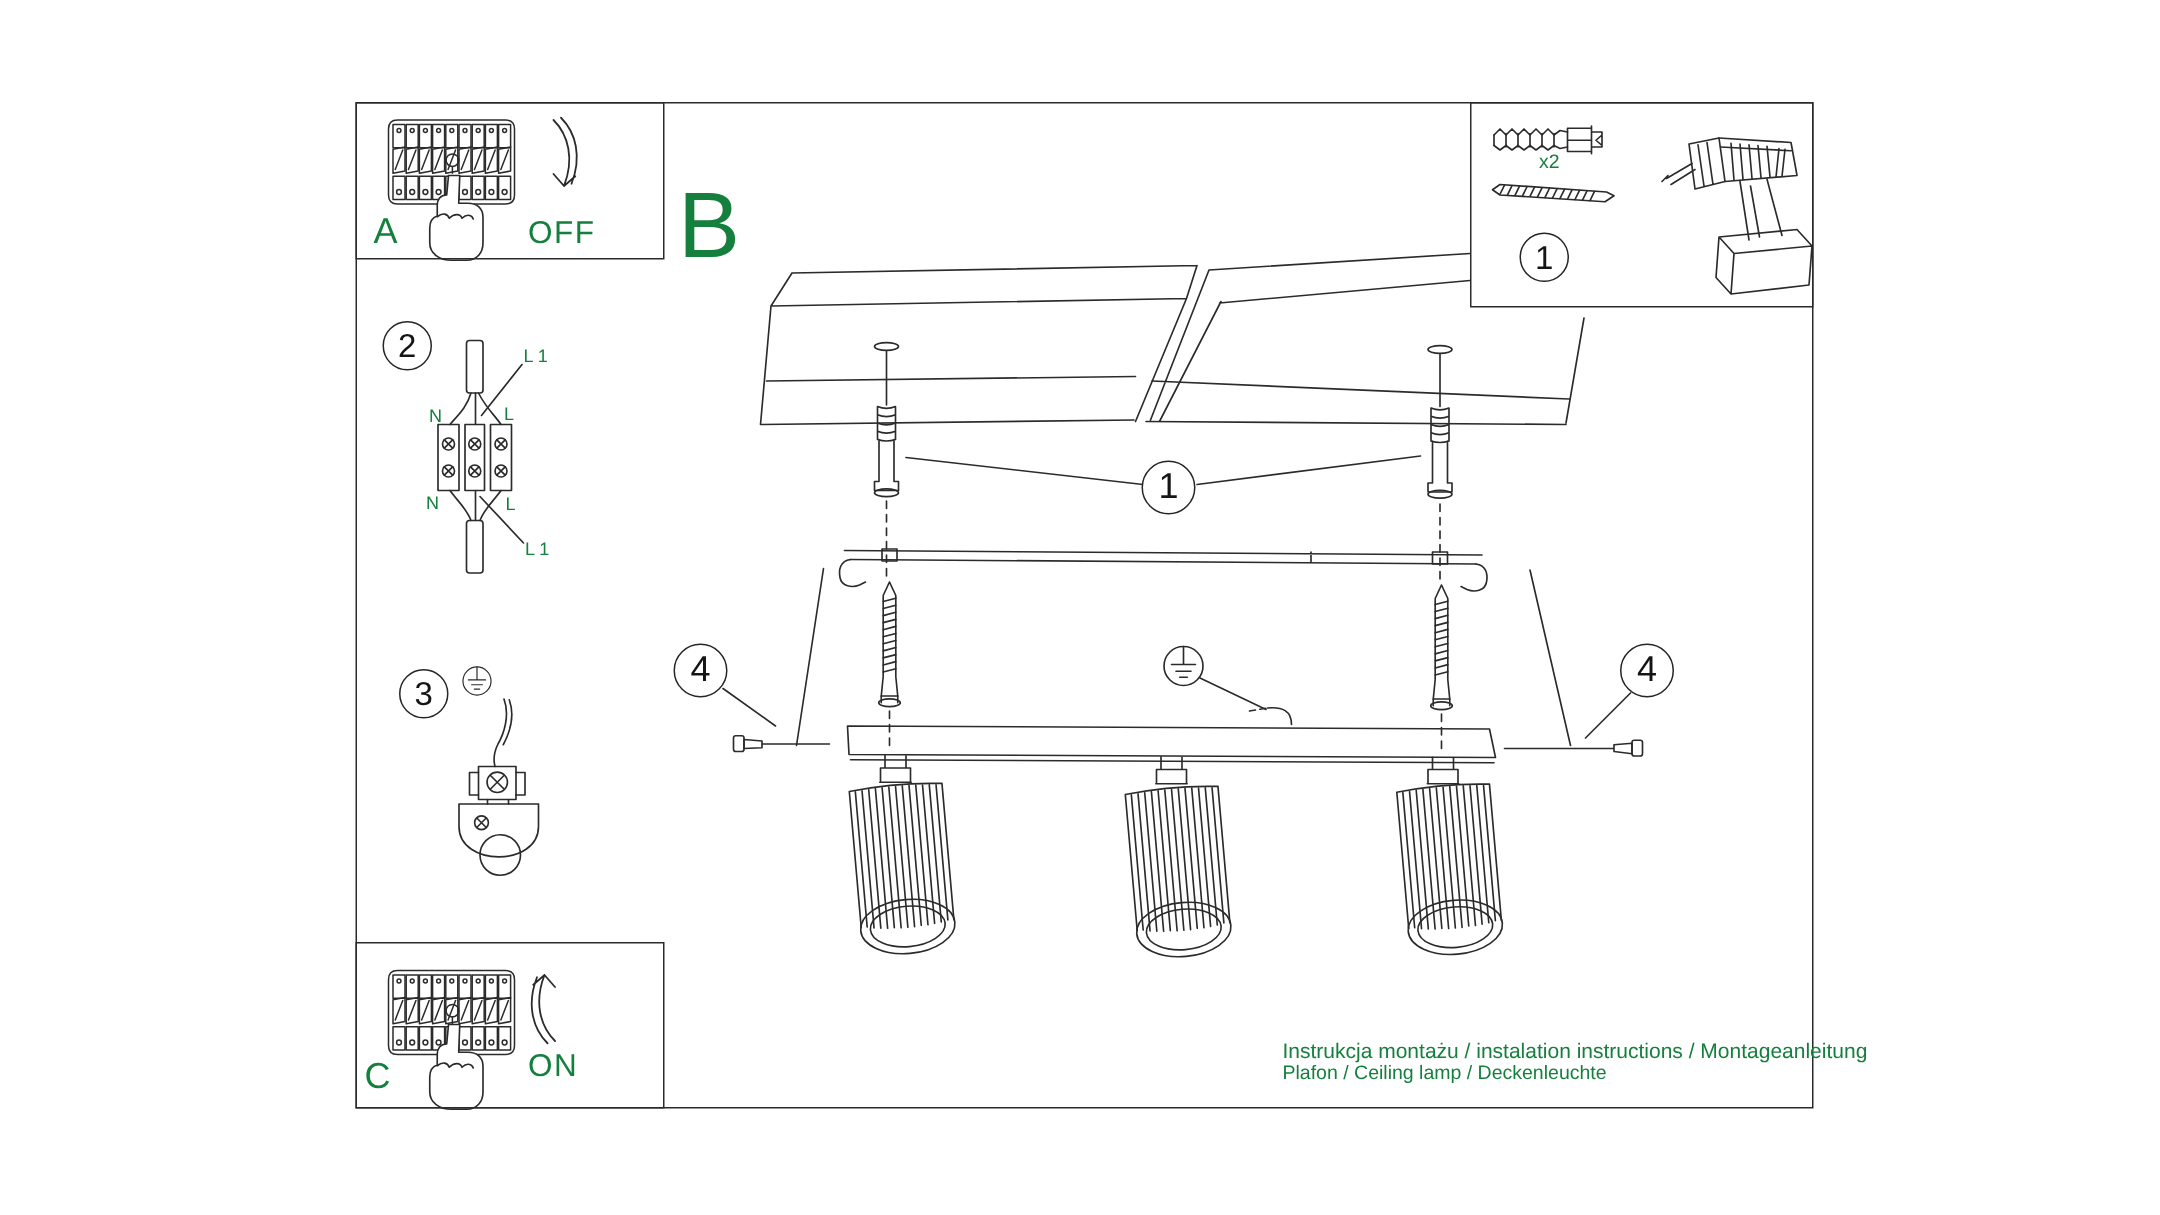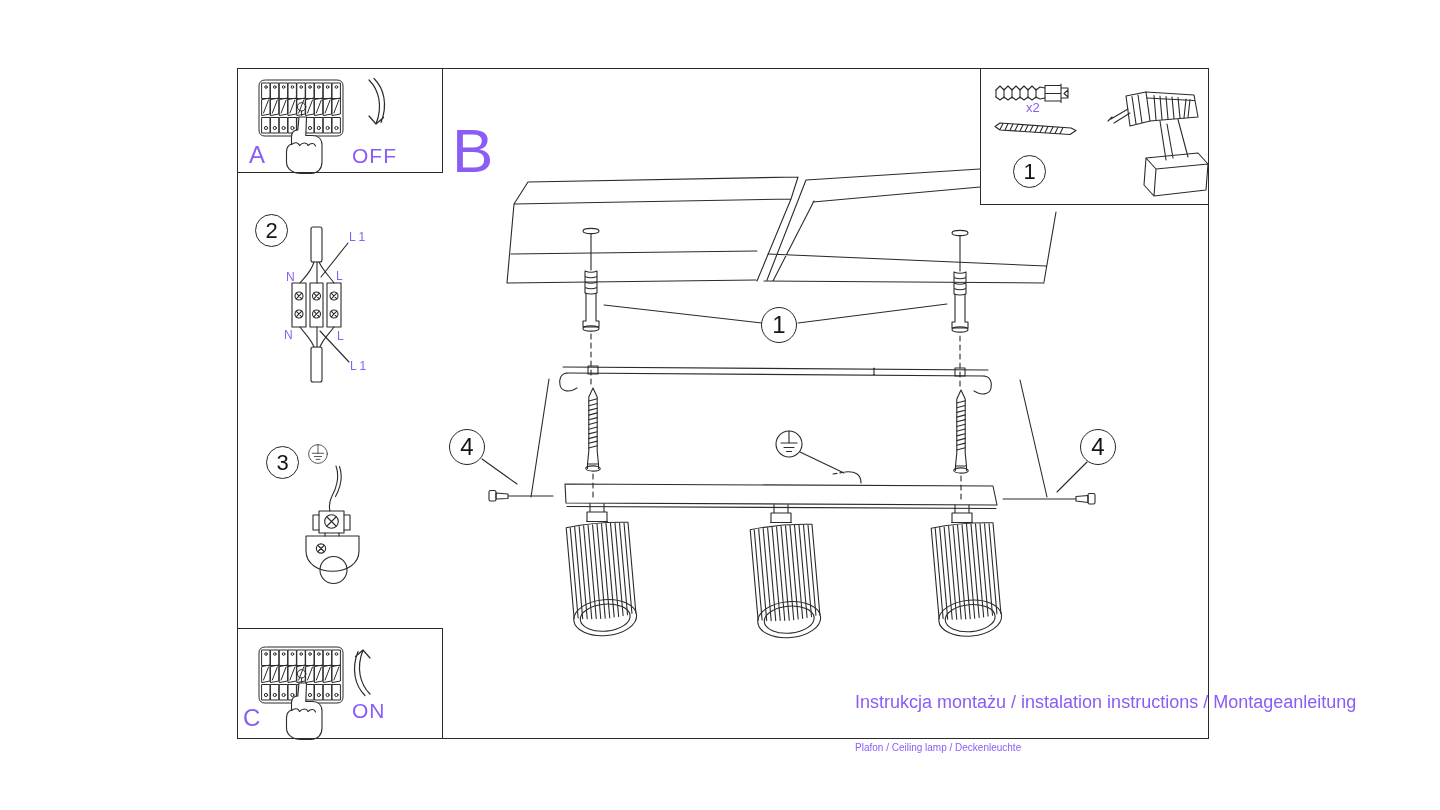--- a/index.html
+++ b/index.html
@@ -1,20 +1,20 @@
 <!DOCTYPE html>
 <html><head>
 <meta charset="utf-8">
 <style>
   html,body{margin:0;padding:0}
   body{width:1440px;height:810px;background:#ffffff;position:relative;overflow:hidden;
        font-family:"Liberation Sans",sans-serif;color:#151515}
   .art{position:absolute;left:0;top:0;z-index:1}
   .box{position:absolute;border:1.3px solid #2b2b2b;background:transparent;z-index:2;box-sizing:border-box}
-  .lbl{position:absolute;white-space:nowrap;line-height:1;z-index:3;color:#8b5cf6}
+  .lbl{position:absolute;white-space:nowrap;line-height:1;z-index:3;color:#15803d}
   .callout{position:absolute;border:1.4px solid #262626;border-radius:50%;background:#fff;
            display:flex;align-items:center;justify-content:center;z-index:3;box-sizing:border-box;
            color:#151515}
 </style>
 </head>
 <body>
 
 <svg class="art" width="1440" height="810" viewBox="0 0 1440 810">
   <defs>
     <g id="earth" fill="none" stroke="#2b2b2b" stroke-width="1.1">
@@ -257,14 +257,14 @@
 <div class="callout" style="left:449px;top:429px;width:36px;height:36px;font-size:24px">4</div>
 <div class="callout" style="left:1080px;top:429px;width:36px;height:36px;font-size:24px">4</div>
 
 <span class="lbl" style="left:349px;top:231px;font-size:12px">L 1</span>
 <span class="lbl" style="left:286px;top:271px;font-size:12px">N</span>
 <span class="lbl" style="left:336px;top:270px;font-size:12px">L</span>
 <span class="lbl" style="left:284px;top:329px;font-size:12px">N</span>
 <span class="lbl" style="left:337px;top:330px;font-size:12px">L</span>
 <span class="lbl" style="left:350px;top:360px;font-size:12px">L 1</span>
 
-<span class="lbl" style="left:855px;top:693px;font-size:18px">Instrukcja montażu / instalation instructions / Montageanleitung</span>
-<span class="lbl" style="left:855px;top:743px;font-size:10px">Plafon / Ceiling lamp / Deckenleuchte</span>
+<span class="lbl" style="left:855px;top:693px;font-size:14px">Instrukcja montażu / instalation instructions / Montageanleitung</span>
+<span class="lbl" style="left:855px;top:708px;font-size:13px">Plafon / Ceiling lamp / Deckenleuchte</span>
 
 </body></html>

